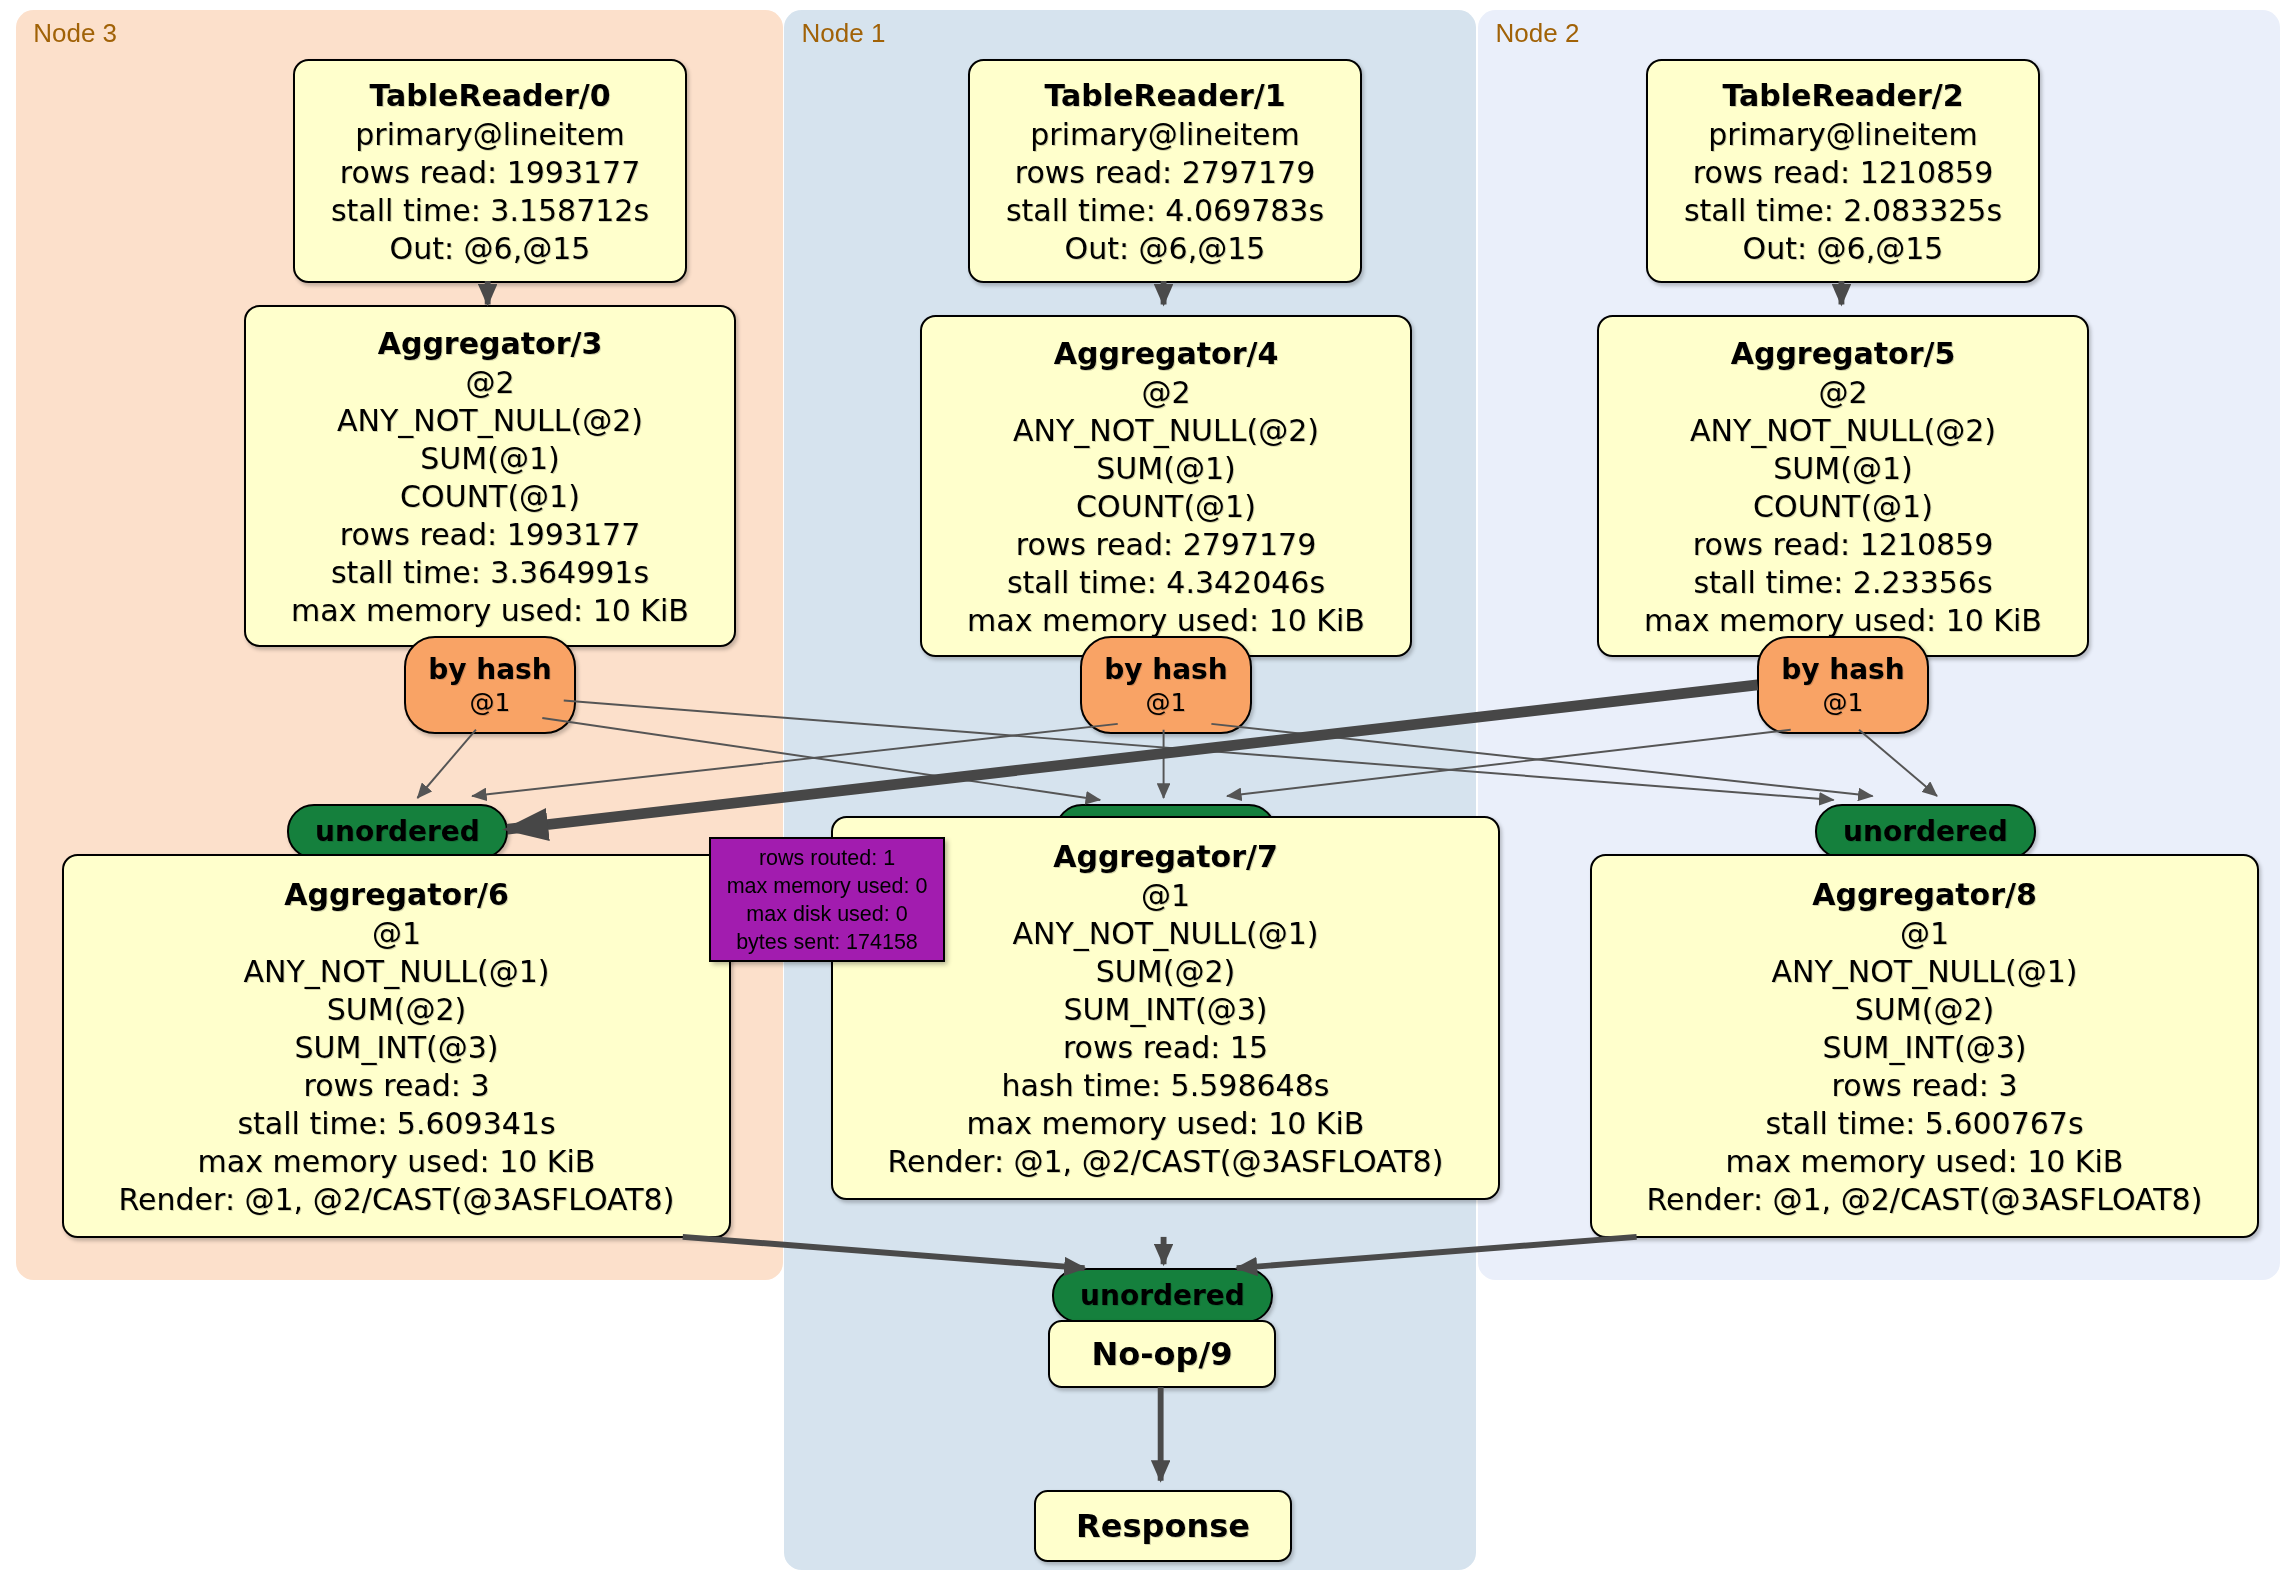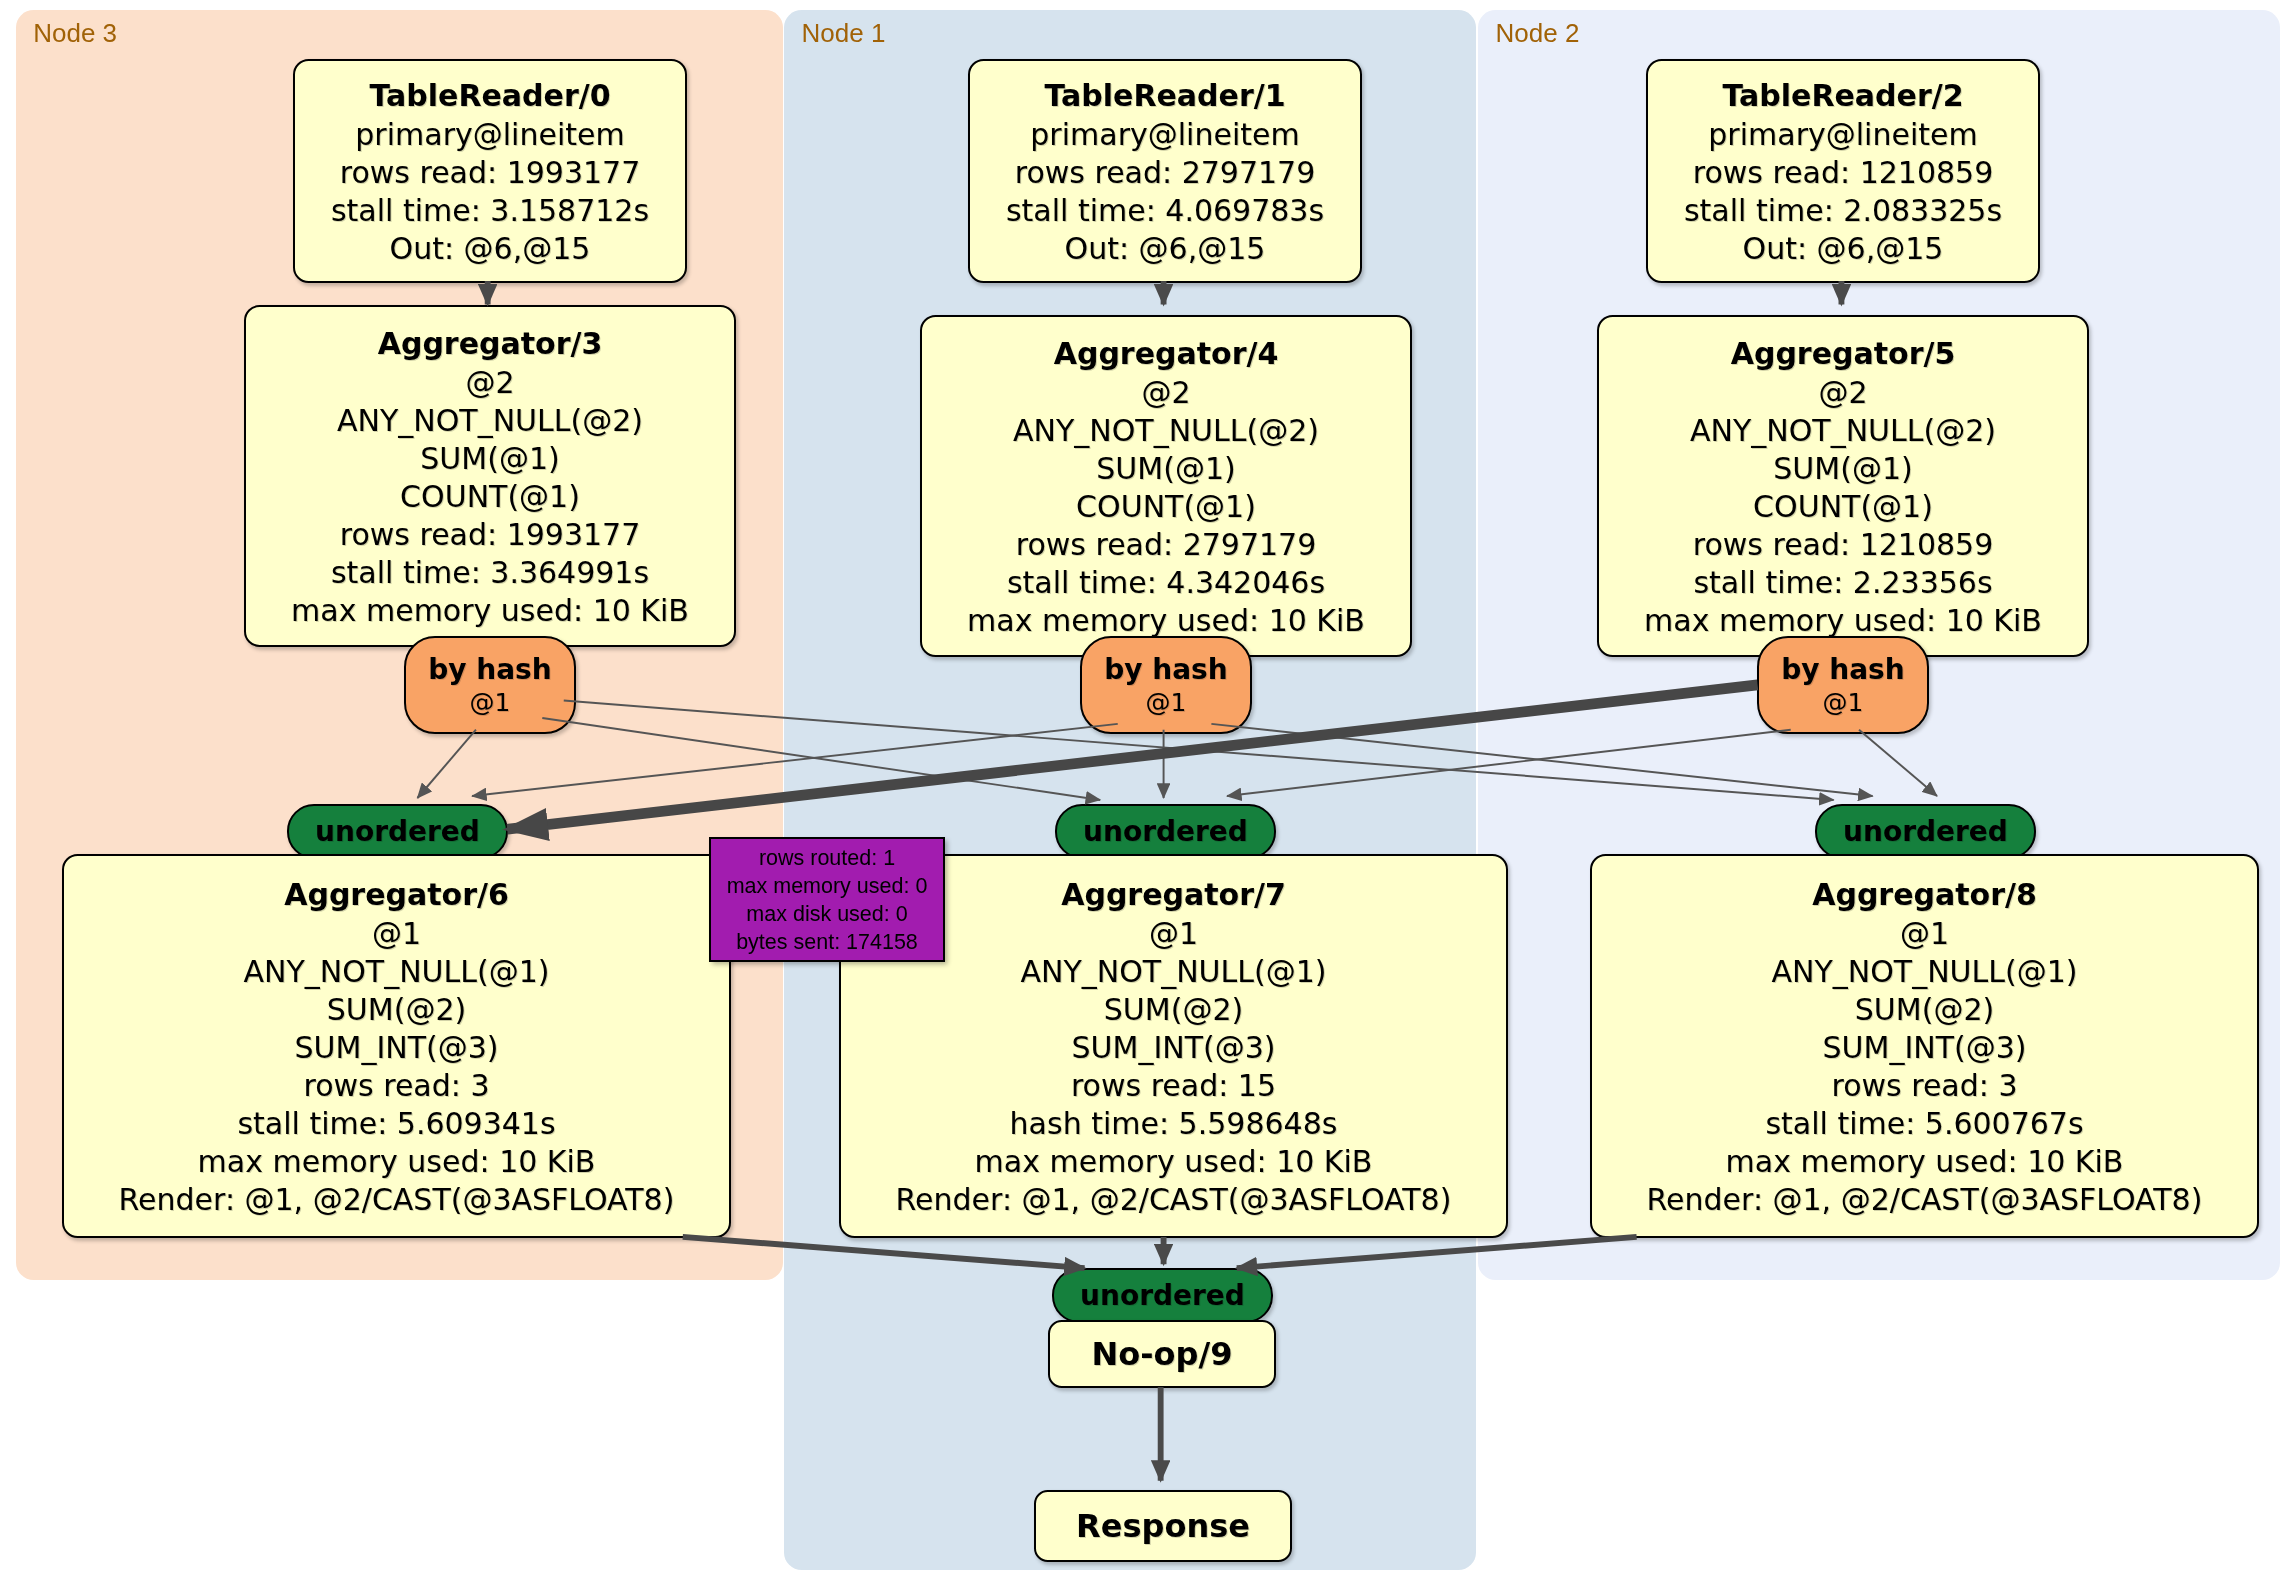--- a/index.html
+++ b/index.html
@@ -126,21 +126,21 @@
     <div class="title">Aggregator/6</div>
     <div class="line">@1</div>
     <div class="line">ANY_NOT_NULL(@1)</div>
     <div class="line">SUM(@2)</div>
     <div class="line">SUM_INT(@3)</div>
     <div class="line">rows read: 3</div>
     <div class="line">stall time: 5.609341s</div>
     <div class="line">max memory used: 10 KiB</div>
     <div class="line">Render: @1, @2/CAST(@3ASFLOAT8)</div>
   </div>
-  <div class="gnode z2" style="left:831px;top:854px;width:665px;height:380px;margin-left:8px;">
+  <div class="gnode z2" style="left:831px;top:816px;width:665px;height:380px;">
     <div class="title">Aggregator/7</div>
     <div class="line">@1</div>
     <div class="line">ANY_NOT_NULL(@1)</div>
     <div class="line">SUM(@2)</div>
     <div class="line">SUM_INT(@3)</div>
     <div class="line">rows read: 15</div>
     <div class="line">hash time: 5.598648s</div>
     <div class="line">max memory used: 10 KiB</div>
     <div class="line">Render: @1, @2/CAST(@3ASFLOAT8)</div>
   </div>

